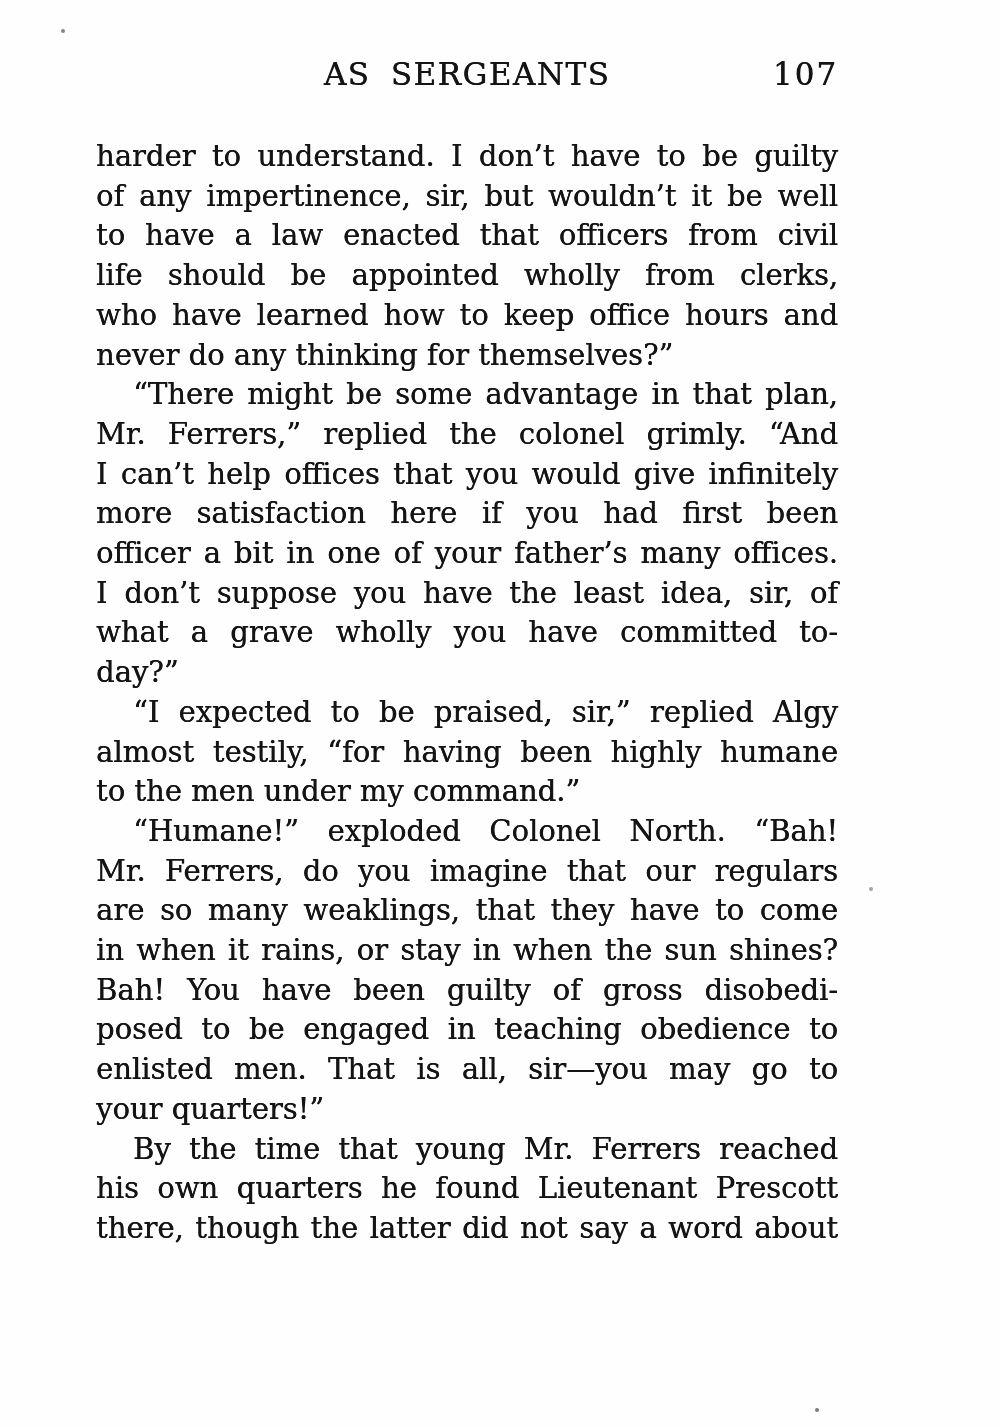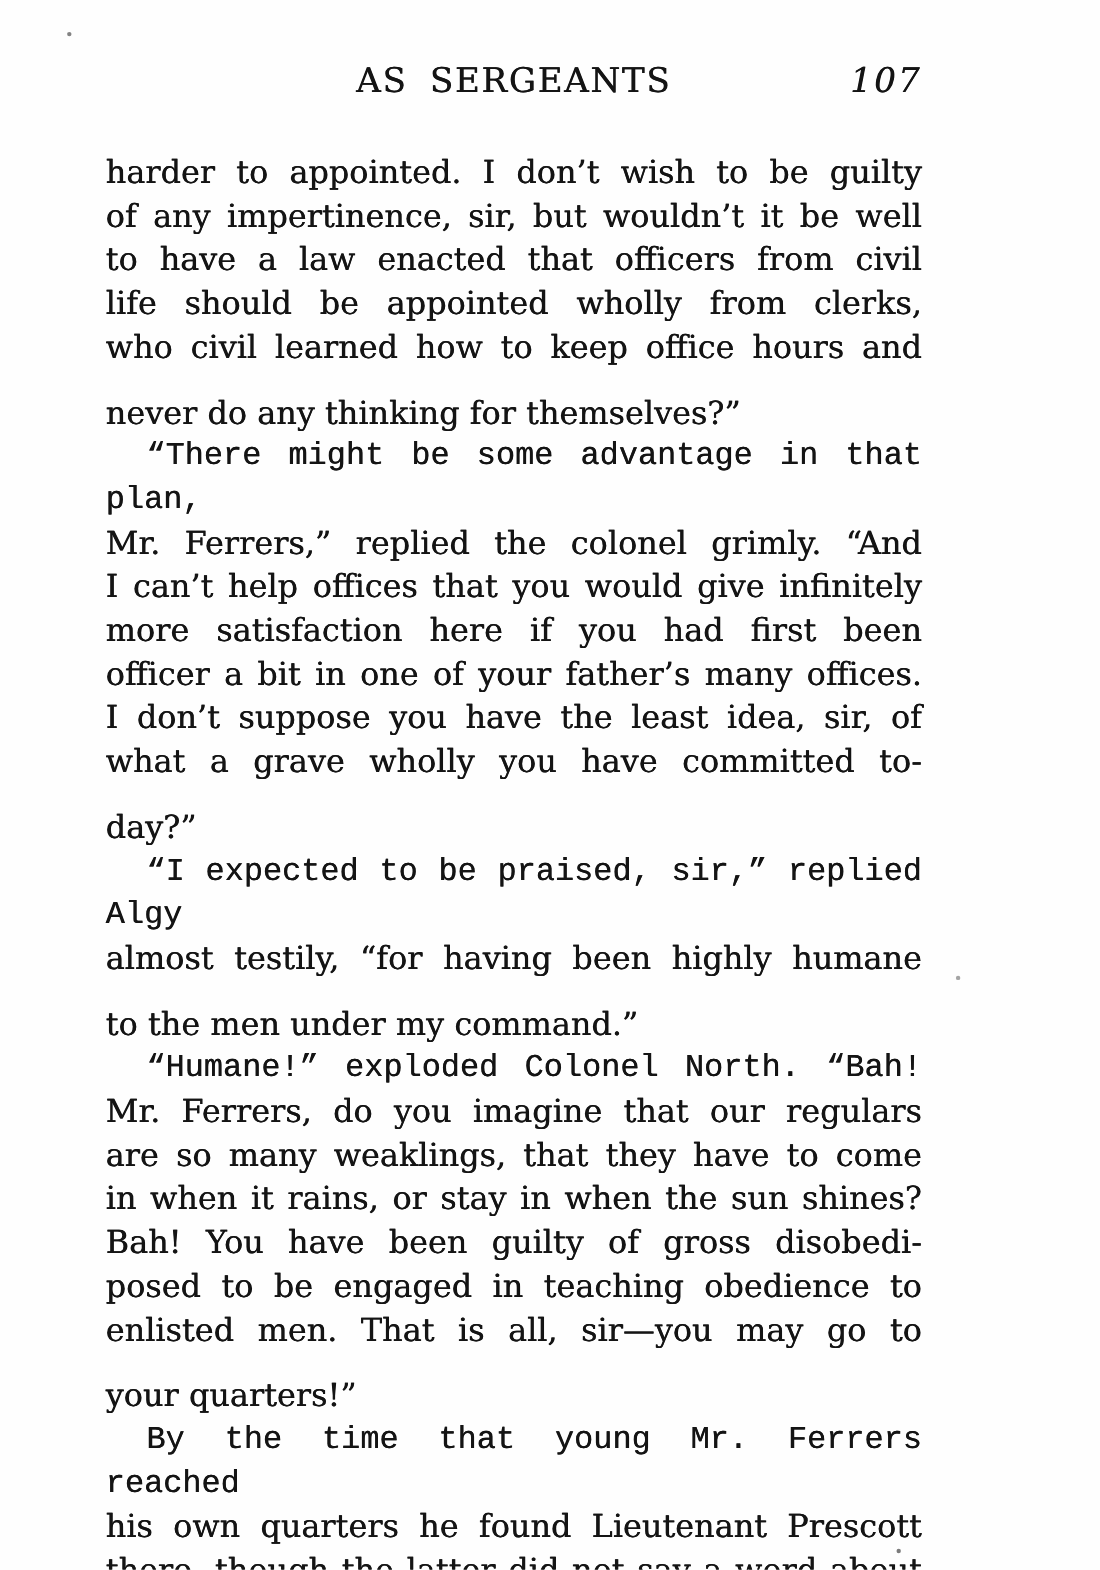--- a/index.html
+++ b/index.html
@@ -32,38 +32,37 @@
     text-shadow: 0.4px 0 0 currentColor;
     white-space: nowrap;
   }
   .page-number {
     position: absolute;
     right: 0;
     top: 0;
     font-size: 31px;
     letter-spacing: 2px;
     text-shadow: 0.4px 0 0 currentColor;
-    font-style: italic;
   }
   .body-text {
     position: absolute;
     left: 96px;
     top: 137px;
     width: 742px;
     font-size: 29px;
     line-height: 39.7px;
     text-shadow: 0.35px 0 0 currentColor;
   }
   .para { margin: 0; padding: 0; }
   .line {
     text-align: justify;
     text-align-last: justify;
   }
-  .line.indent { text-indent: 37px; font-family: Liberation Mono, monospace; }
-  .line.last { text-align-last: left; margin-top: 20px; }
+  .line.indent { text-indent: 37px; }
+  .line.last { text-align-last: left; }
   .speck {
     position: absolute;
     background: #5a5a5a;
     border-radius: 50%;
   }
   .speck.s1 { left: 61px;  top: 29px;   width: 4px; height: 4px; opacity: .75; }
   .speck.s2 { left: 869px; top: 887px;  width: 4px; height: 4px; opacity: .55; }
   .speck.s3 { left: 815px; top: 1408px; width: 4px; height: 4px; opacity: .8; }
 </style>
 </head>
@@ -72,25 +71,25 @@
 <div class="page">
 
   <div class="running-header">
     <div class="chapter-title">AS SERGEANTS</div>
     <div class="page-number">107</div>
   </div>
 
   <div class="body-text">
 
     <div class="para">
-      <div class="line">harder to appointed.  I don’t wish to be guilty</div>
+      <div class="line">harder to understand.  I don’t have to be guilty</div>
       <div class="line">of any impertinence, sir, but wouldn’t it be well</div>
       <div class="line">to have a law enacted that officers from civil</div>
       <div class="line">life should be appointed wholly from clerks,</div>
-      <div class="line">who civil learned how to keep office hours and</div>
+      <div class="line">who have learned how to keep office hours and</div>
       <div class="line last">never do any thinking for themselves?”</div>
     </div>
 
     <div class="para">
       <div class="line indent">“There might be some advantage in that plan,</div>
       <div class="line">Mr. Ferrers,” replied the colonel grimly.  “And</div>
       <div class="line">I can’t help offices that you would give infinitely</div>
       <div class="line">more satisfaction here if you had first been</div>
       <div class="line">officer a bit in one of your father’s many offices.</div>
       <div class="line">I don’t suppose you have the least idea, sir, of</div>

